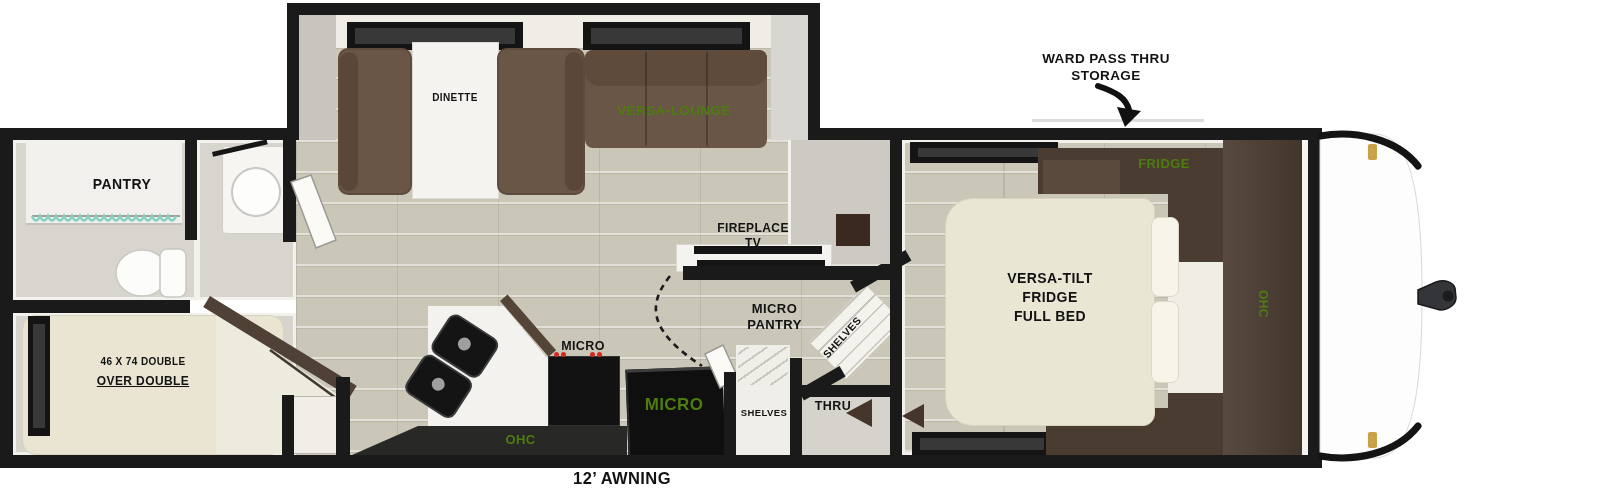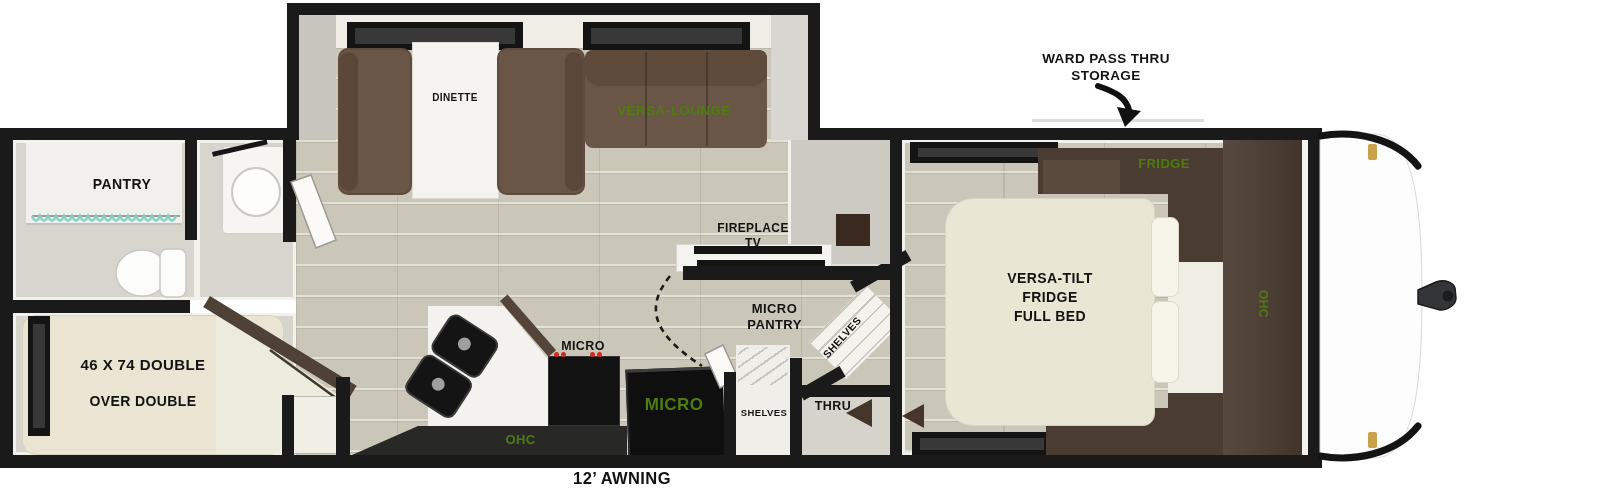--- a/index.html
+++ b/index.html
@@ -174,22 +174,22 @@
   </svg>
 
   <svg class="abs" style="left:1090px;top:82px;" width="60" height="46" viewBox="0 0 60 46">
     <path d="M8 4 C26 10 36 16 39 28" stroke="#111" stroke-width="6" fill="none" stroke-linecap="round"></path>
     <polygon points="27,25 51,29 35,45" fill="#111"></polygon>
   </svg>
 
   <div class="lbl" style="left:60px;top:177px;width:124px;font-size:14px;">PANTRY</div>
   <div class="lbl" style="left:408px;top:93px;width:94px;font-size:10px;">DINETTE</div>
   <div class="lbl lblw" style="left:594px;top:104px;width:160px;font-size:13.5px;">VERSA-LOUNGE</div>
-  <div class="lbl" style="left:58px;top:357px;width:170px;font-size:15px;">46 X 74 DOUBLE</div>
-  <div class="lbl" style="left:58px;top:394px;width:170px;font-size:14px;">OVER DOUBLE</div>
+  <div class="lbl" style="left:58px;top:357px;width:170px;font-size:10px;">46 X 74 DOUBLE</div>
+  <div class="lbl" style="left:58px;top:375px;width:170px;font-size:12px;text-decoration:underline;">OVER DOUBLE</div>
   <div class="lbl" style="left:706px;top:222px;width:94px;font-size:12px;">FIREPLACE</div>
   <div class="lbl" style="left:706px;top:237px;width:94px;font-size:12px;">TV</div>
   <div class="lbl" style="left:727px;top:302px;width:95px;font-size:13px;">MICRO</div>
   <div class="lbl" style="left:727px;top:318px;width:95px;font-size:13px;text-align:center;">PANTRY</div>
   <div class="lbl" style="left:551px;top:340px;width:64px;font-size:12.5px;">MICRO</div>
   <div class="lbl lblw" style="left:478px;top:433px;width:85px;font-size:13px;">OHC</div>
   <div class="lbl lblw" style="left:629px;top:396px;width:90px;font-size:17px;">MICRO</div>
   <div class="lbl" style="left:802px;top:332px;width:80px;font-size:10.5px;transform:rotate(-48deg);">SHELVES</div>
   <div class="lbl" style="left:736px;top:408px;width:56px;font-size:9.5px;">SHELVES</div>
   <div class="lbl" style="left:804px;top:400px;width:58px;font-size:12.5px;">THRU</div>

